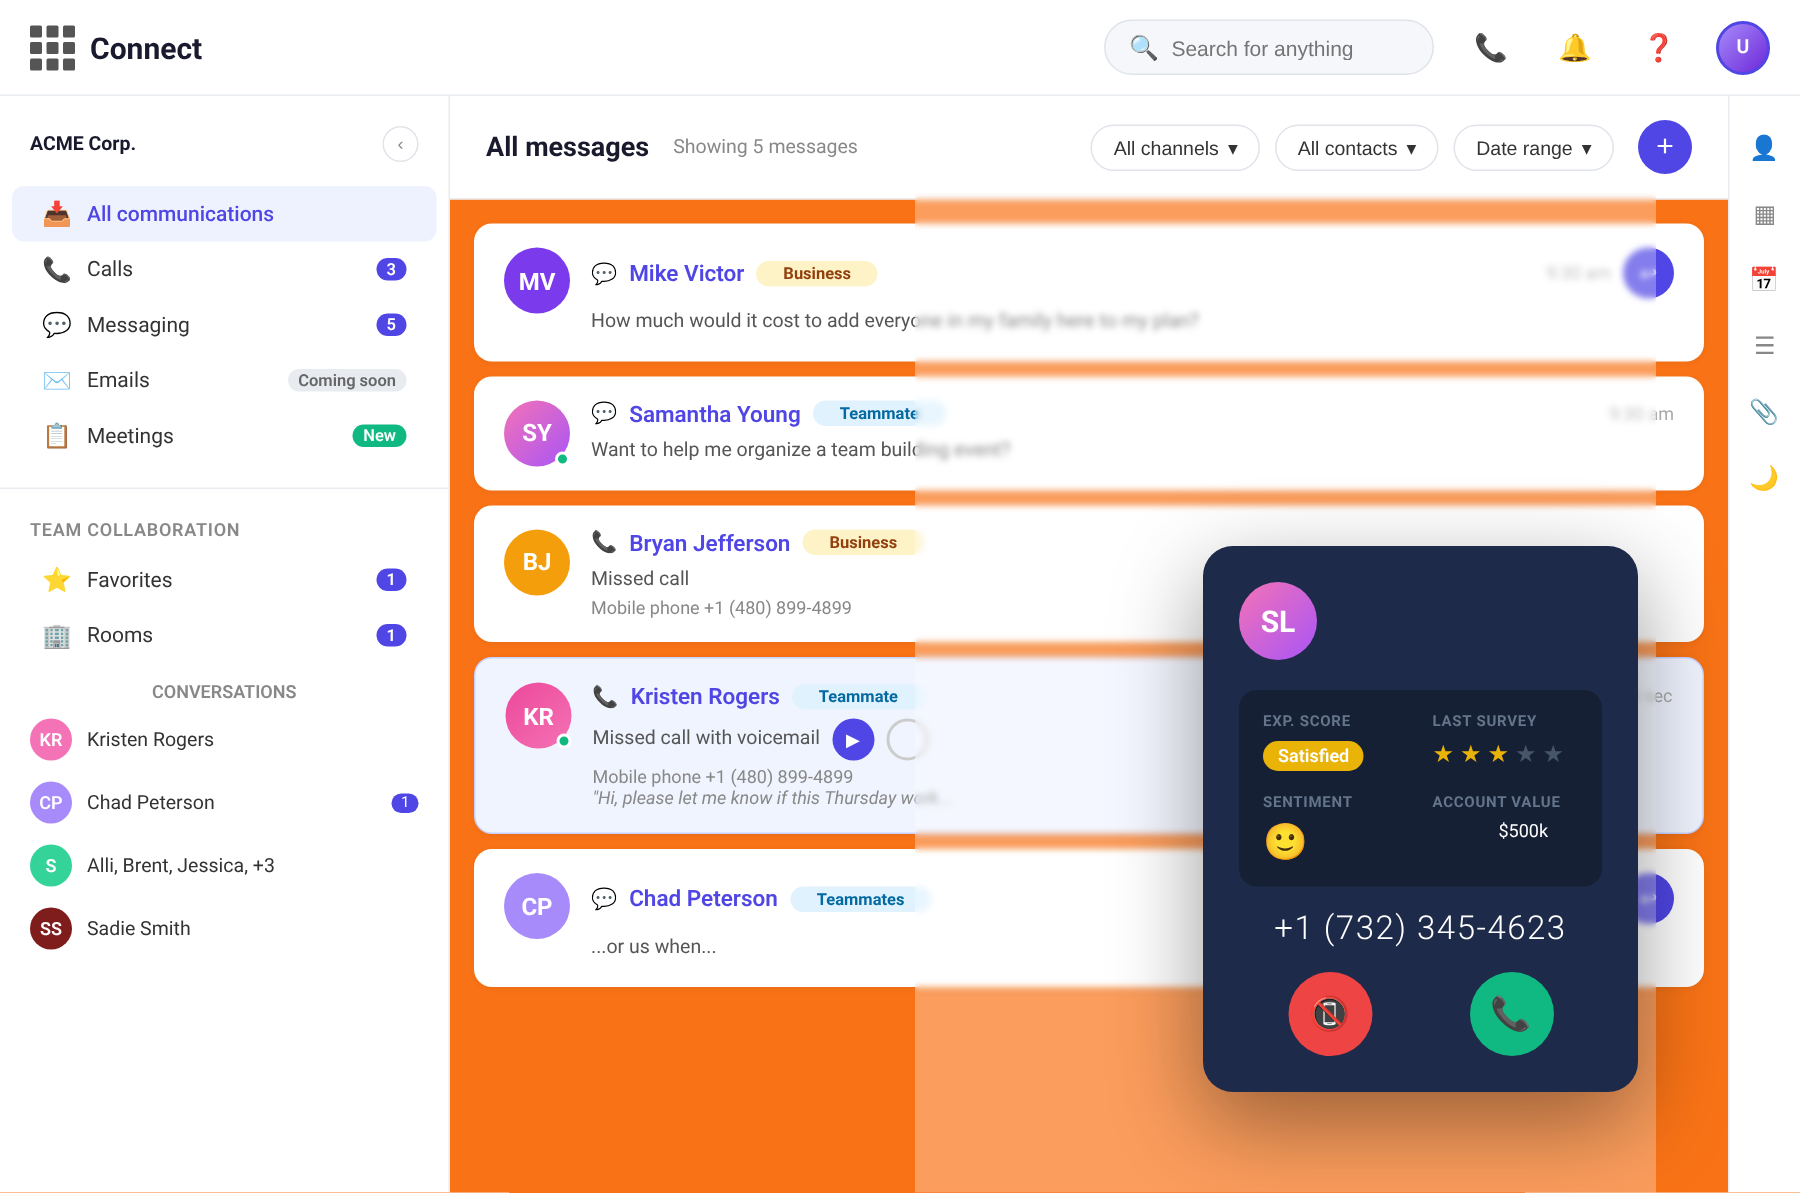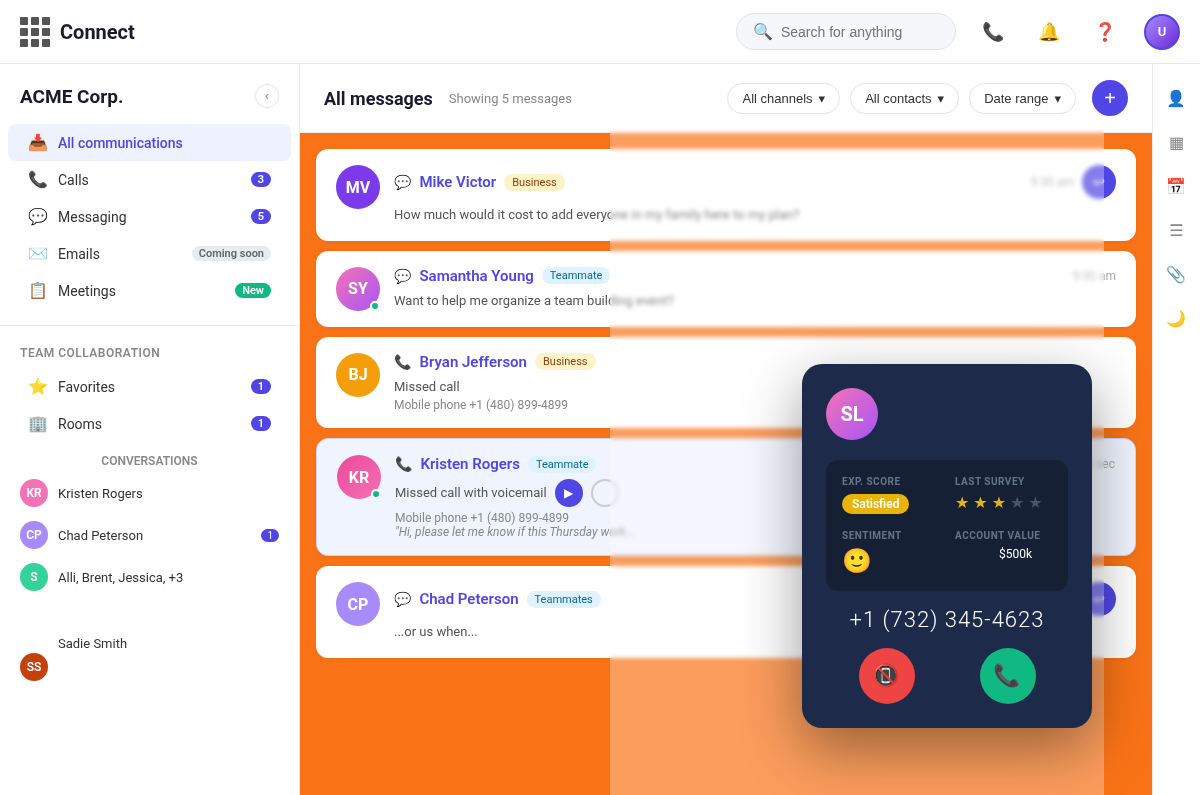--- a/index.html
+++ b/index.html
@@ -15,21 +15,21 @@
     .nav-icons { display: flex; align-items: center; gap: 20px; margin-left: 20px; }
     .nav-icon { width: 36px; height: 36px; display: flex; align-items: center; justify-content: center; cursor: pointer; color: #555; font-size: 18px; border-radius: 50%; }
     .avatar-nav { width: 36px; height: 36px; border-radius: 50%; background: linear-gradient(135deg, #a78bfa, #6d28d9); display: flex; align-items: center; justify-content: center; color: #fff; font-size: 13px; font-weight: 600; cursor: pointer; border: 2px solid #4f46e5; }
 
     
     .main-layout { display: flex; flex: 1; overflow: hidden; }
 
     
     .sidebar { width: 300px; background: #fff; border-right: 1px solid #e8ecf0; display: flex; flex-direction: column; padding: 20px 0; flex-shrink: 0; overflow-y: auto; }
     .org-header { display: flex; align-items: center; justify-content: space-between; padding: 0 20px 16px; }
-    .org-name { font-size: 19px; font-weight: 700; color: #1a1a2e; }
+    .org-name { font-size: 13px; font-weight: 700; color: #1a1a2e; }
     .collapse-btn { width: 24px; height: 24px; border-radius: 50%; border: 1px solid #e0e4ea; display: flex; align-items: center; justify-content: center; cursor: pointer; font-size: 12px; color: #888; background: #fff; }
     .section-label { font-size: 12px; font-weight: 600; color: #888; padding: 4px 20px 8px; text-transform: uppercase; letter-spacing: 0.5px; }
     .nav-item { display: flex; align-items: center; padding: 9px 20px; cursor: pointer; border-radius: 8px; margin: 0 8px; gap: 10px; }
     .nav-item.active { background: #eef2ff; }
     .nav-item .icon { font-size: 16px; color: #666; width: 20px; text-align: center; }
     .nav-item.active .icon { color: #4f46e5; }
     .nav-item .label { font-size: 14px; color: #333; flex: 1; }
     .nav-item.active .label { color: #4f46e5; font-weight: 500; }
     .badge { background: #4f46e5; color: #fff; font-size: 11px; border-radius: 10px; padding: 1px 7px; font-weight: 600; }
     .badge.gray { background: #e8ecf0; color: #666; }
@@ -53,21 +53,21 @@
     .filter-btn { display: flex; align-items: center; gap: 6px; padding: 7px 14px; border: 1px solid #e0e4ea; border-radius: 20px; background: #fff; cursor: pointer; font-size: 13px; color: #333; }
     .add-btn { width: 36px; height: 36px; border-radius: 50%; background: #4f46e5; color: #fff; display: flex; align-items: center; justify-content: center; cursor: pointer; font-size: 20px; border: none; }
 
     
     .message-list { flex: 1; overflow-y: auto; padding: 16px; display: flex; flex-direction: column; gap: 10px; }
     .message-card { background: #fff; border-radius: 12px; padding: 16px 20px; cursor: pointer; box-shadow: 0 1px 4px rgba(0,0,0,0.06); }
     .message-card.highlighted { background: #f0f4ff; border: 1px solid #c7d2fe; }
     .msg-avatar { width: 44px; height: 44px; border-radius: 50%; display: flex; align-items: center; justify-content: center; font-size: 16px; font-weight: 700; color: #fff; flex-shrink: 0; }
     .msg-top { display: flex; align-items: center; gap: 8px; flex-wrap: wrap; }
     .msg-name { font-size: 15px; font-weight: 600; color: #4f46e5; }
-    .msg-tag { font-size: 11px; padding: 2px 8px; border-radius: 10px; font-weight: 400; }
+    .msg-tag { font-size: 11px; padding: 2px 18px; border-radius: 10px; font-weight: 700; }
     .msg-tag.business { background: #fef3c7; color: #92400e; }
     .msg-tag.teammate { background: #e0f2fe; color: #0369a1; }
     .msg-tag.teammates { background: #e0f2fe; color: #0369a1; }
     .msg-reply-btn { width: 34px; height: 34px; border-radius: 50%; background: #4f46e5; display: flex; align-items: center; justify-content: center; color: #fff; font-size: 14px; flex-shrink: 0; }
     .msg-text { font-size: 13px; color: #555; line-height: 1.5; }
     .msg-phone { font-size: 12px; color: #888; margin-top: 2px; }
     .msg-voicemail-row { display: flex; align-items: center; gap: 8px; }
     .play-btn { width: 28px; height: 28px; border-radius: 50%; background: #4f46e5; display: flex; align-items: center; justify-content: center; color: #fff; font-size: 12px; cursor: pointer; }
     .msg-preview { color: #888; font-size: 12px; font-style: italic; }
     .online-dot { width: 10px; height: 10px; border-radius: 50%; background: #10b981; border: 2px solid #fff; position: absolute; bottom: 0; right: 0; }
@@ -183,21 +183,21 @@
     <div class="conversation-item">
       <div class="conv-avatar" style="background: #a78bfa;">CP</div>
       <span class="conv-name">Chad Peterson</span>
       <span class="badge-small">1</span>
     </div>
     <div class="conversation-item">
       <div class="conv-avatar" style="background: #34d399;">S</div>
       <span class="conv-name">Alli, Brent, Jessica, +3</span>
     </div>
     <div class="conversation-item">
-      <div class="conv-avatar" style="background: #c2410c; margin-top: 48px;">SS</div>
+      <div class="conv-avatar" style="background: #7f1d1d;">SS</div>
       <span class="conv-name">Sadie Smith</span>
     </div>
   </aside>
 
   <div class="messages-area" style="position: relative;">
 
     <div class="messages-header">
       <span class="messages-title">All messages</span>
       <span class="showing-text">Showing 5 messages</span>
       <div class="filter-btns">

